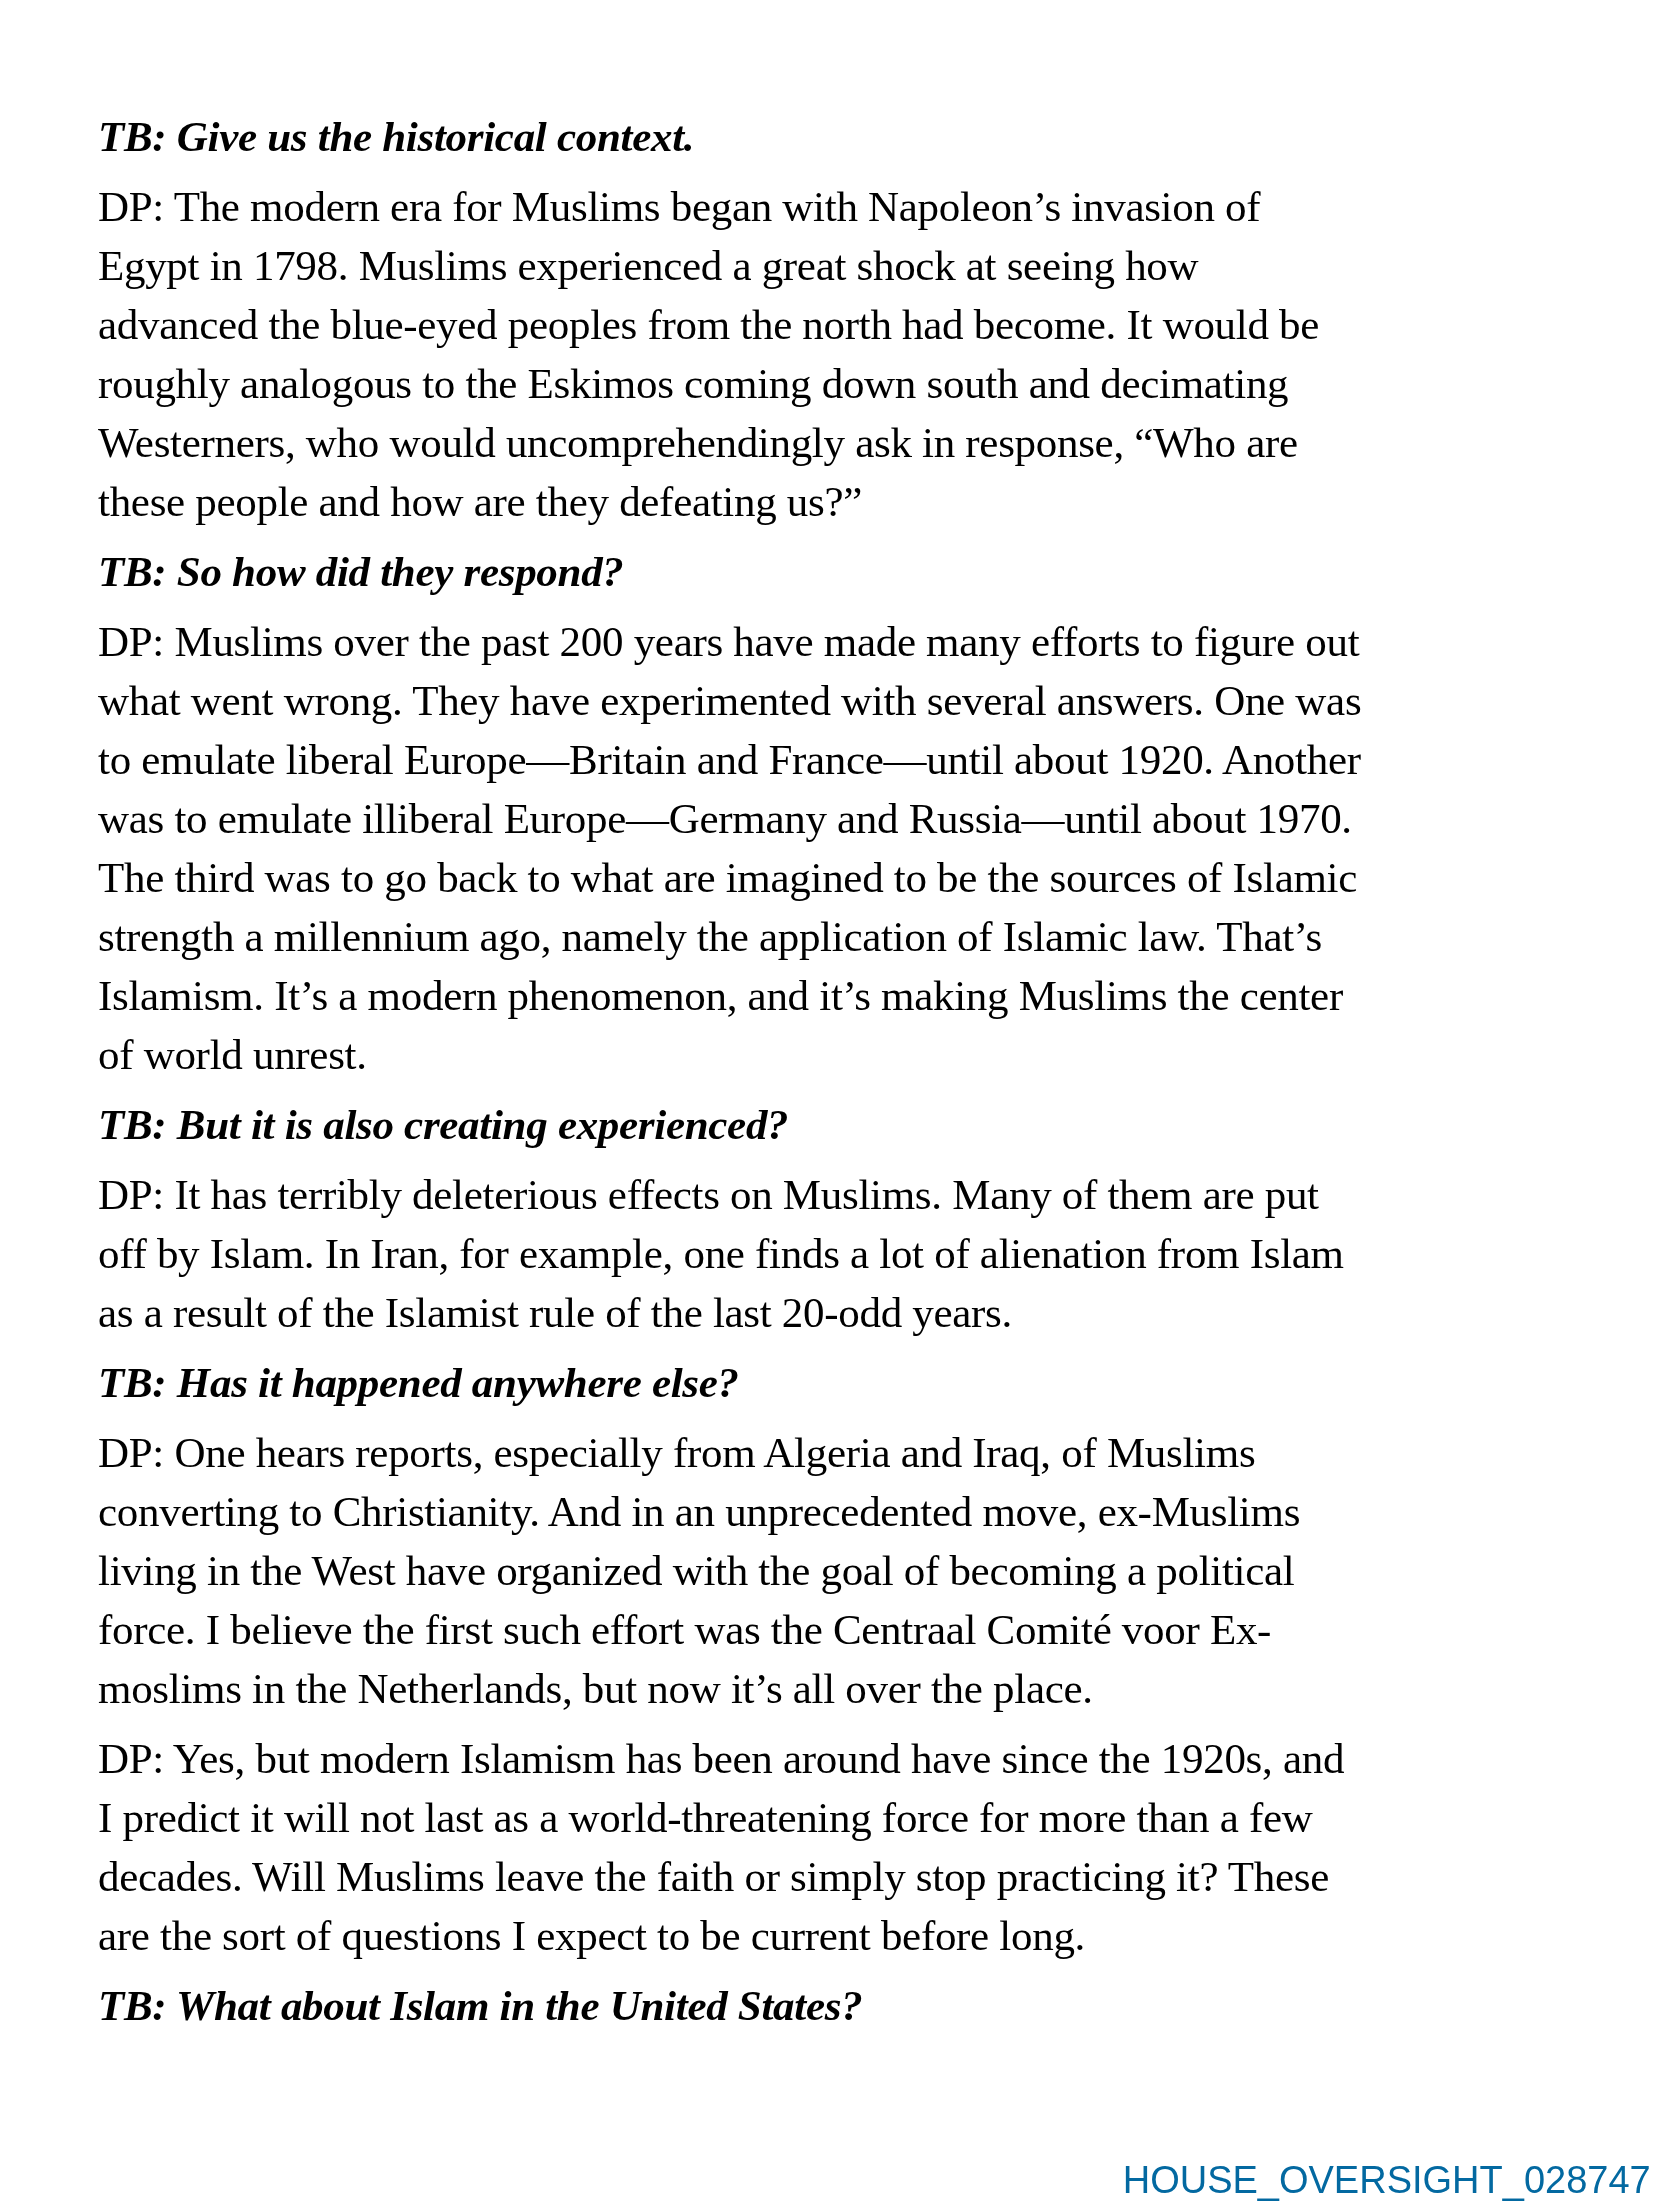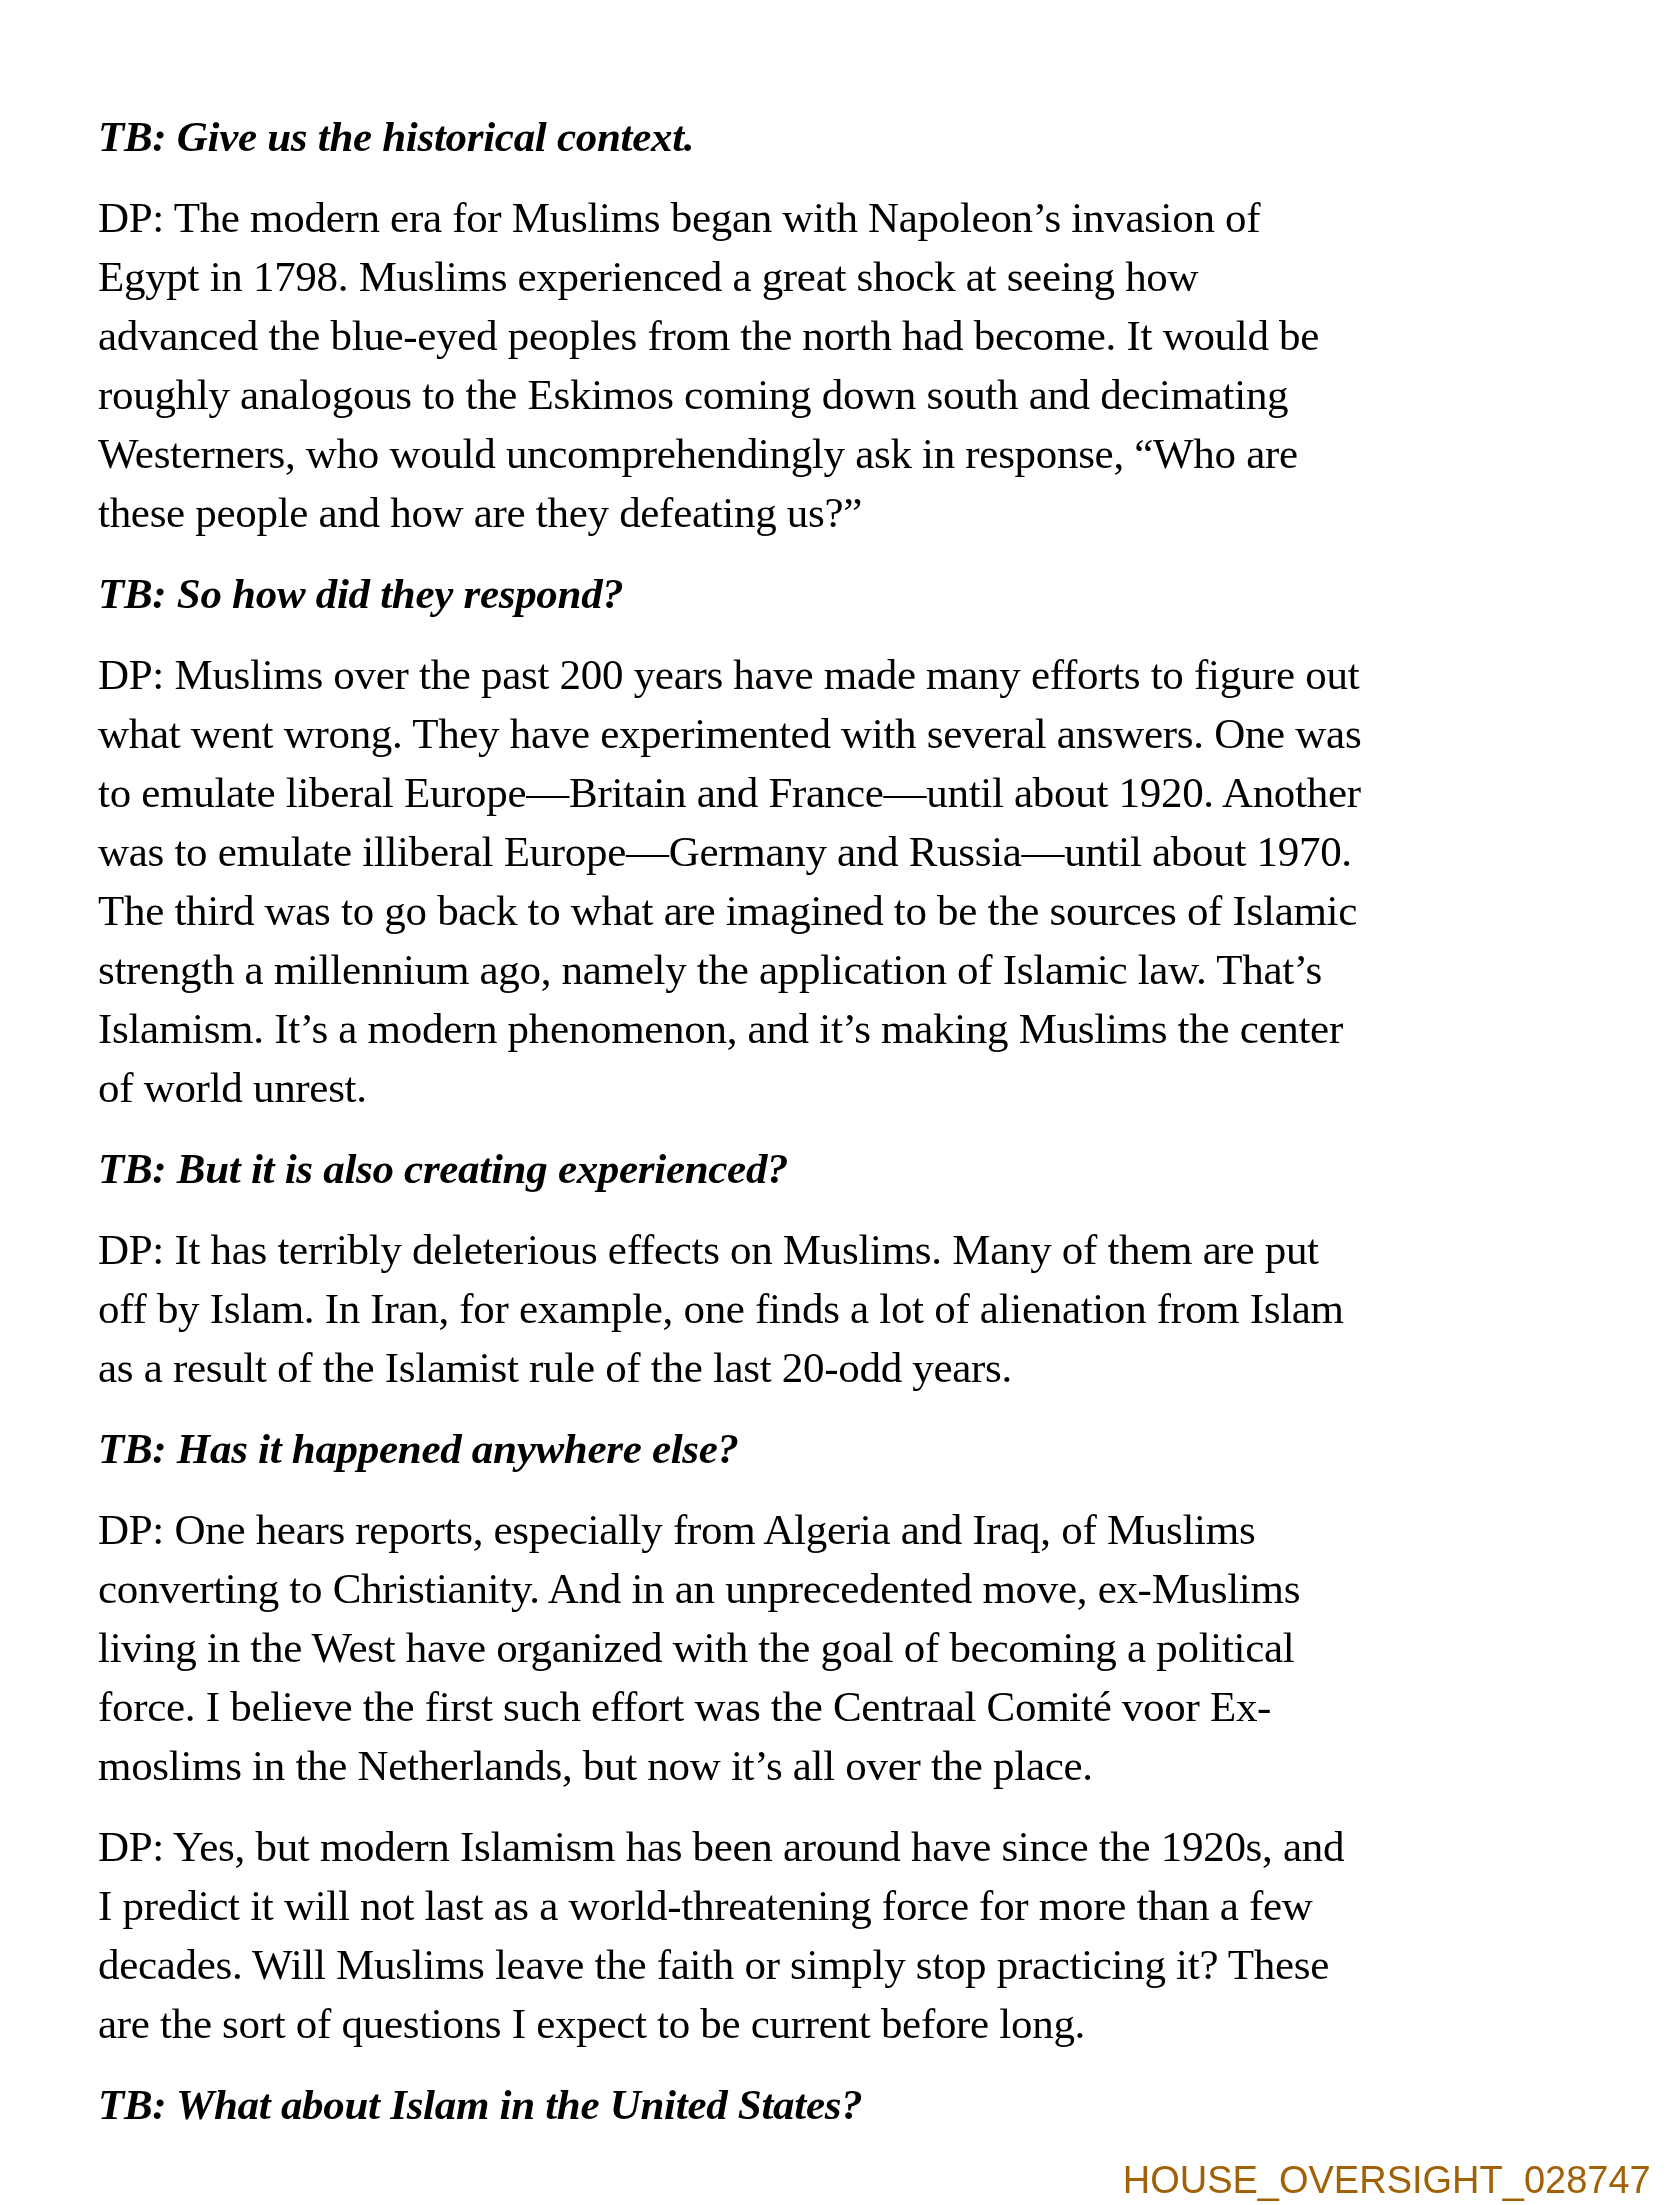--- a/index.html
+++ b/index.html
@@ -24,38 +24,38 @@
     width: 1525px;
   }
   .block {
     font-size: 43px;
     line-height: 59px;
     letter-spacing: -0.3px;
     white-space: pre;
     margin: 0 0 0 0;
   }
   .block + .block {
-    margin-top: 22px;
+    margin-top: 11px;
   }
   .question {
     font-weight: bold;
     font-style: italic;
   }
   .answer {
     font-weight: normal;
     font-style: normal;
   }
   .bates {
     position: absolute;
     right: 18.3px;
     bottom: 6.5px;
     font-family: "Liberation Sans", "DejaVu Sans", sans-serif;
     font-size: 38px;
     line-height: 1;
-    color: #a16207;
+    color: #0369a1;
   }
 </style>
 </head>
 <body>
 
 <div class="page">
   <div class="content">
     <div class="block question">TB: Give us the historical context.</div>
     <div class="block answer">DP: The modern era for Muslims began with Napoleon’s invasion of
 Egypt in 1798. Muslims experienced a great shock at seeing how

